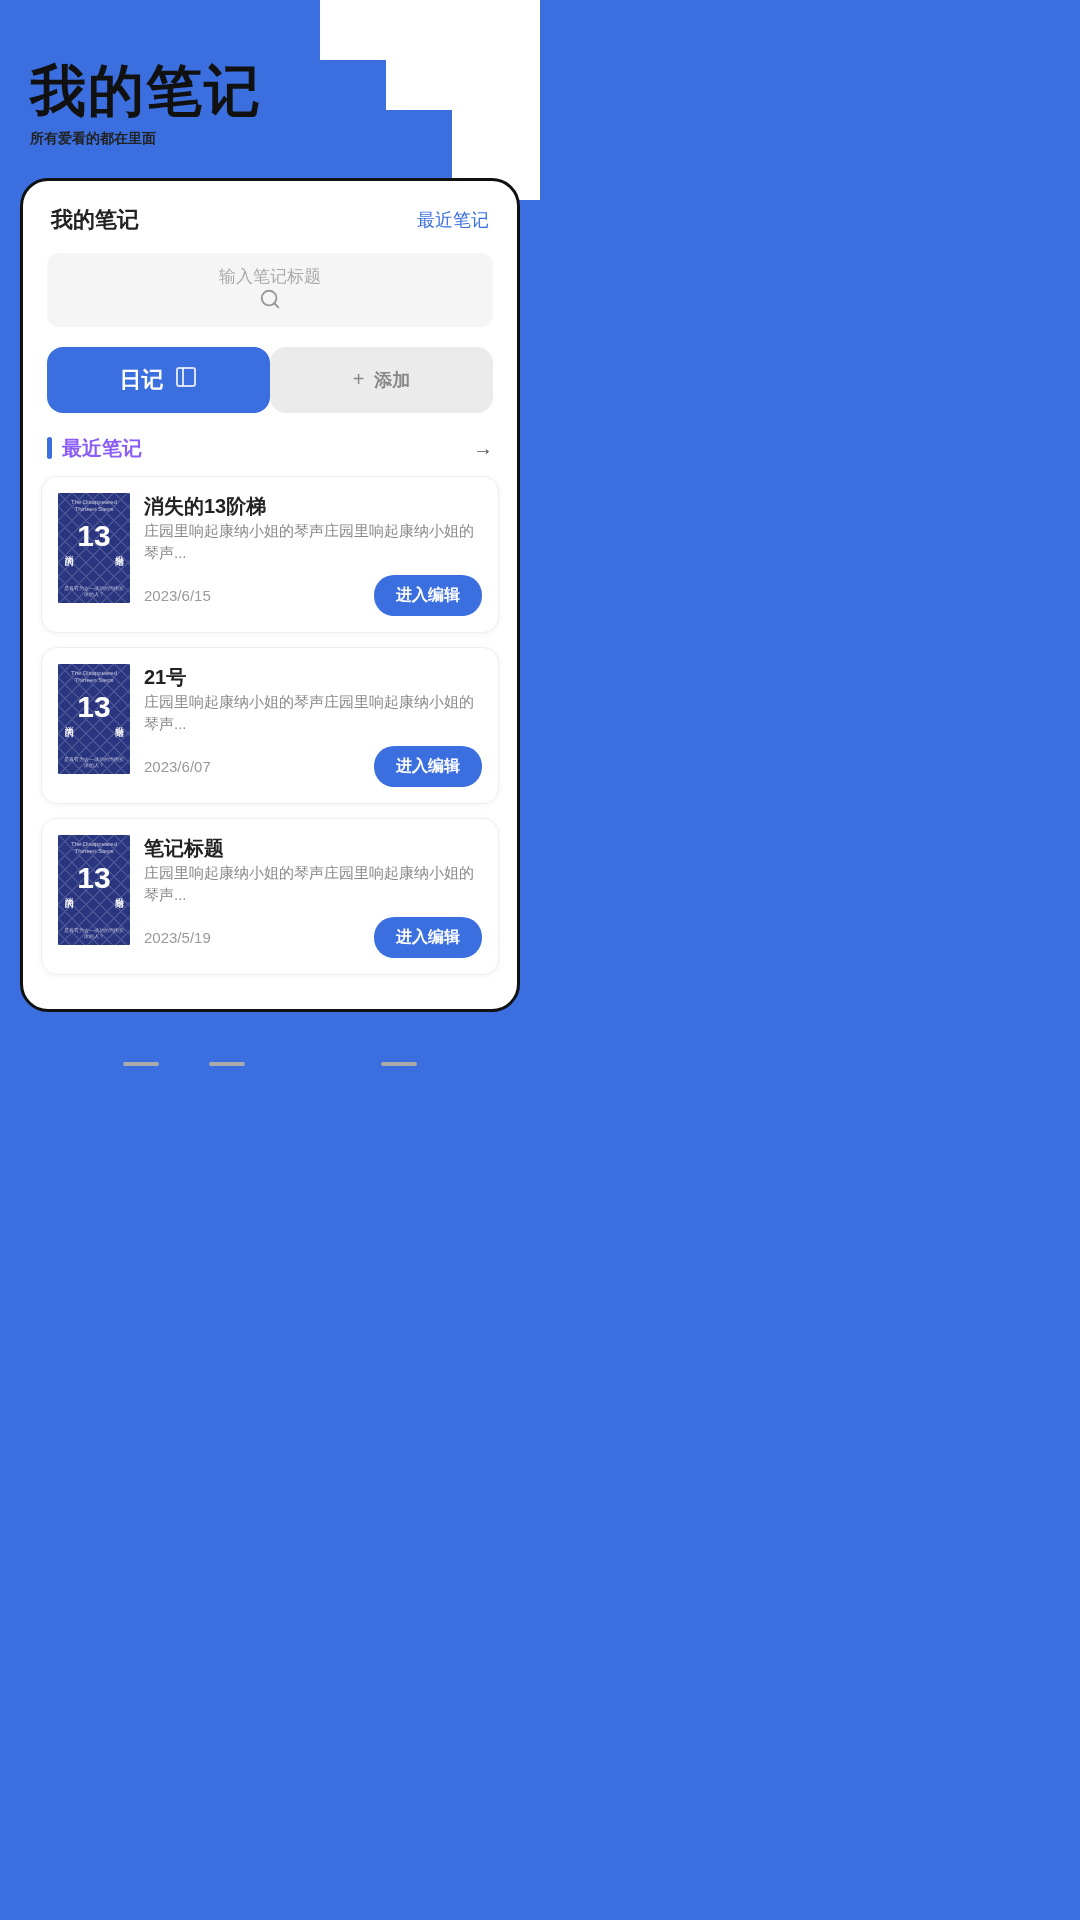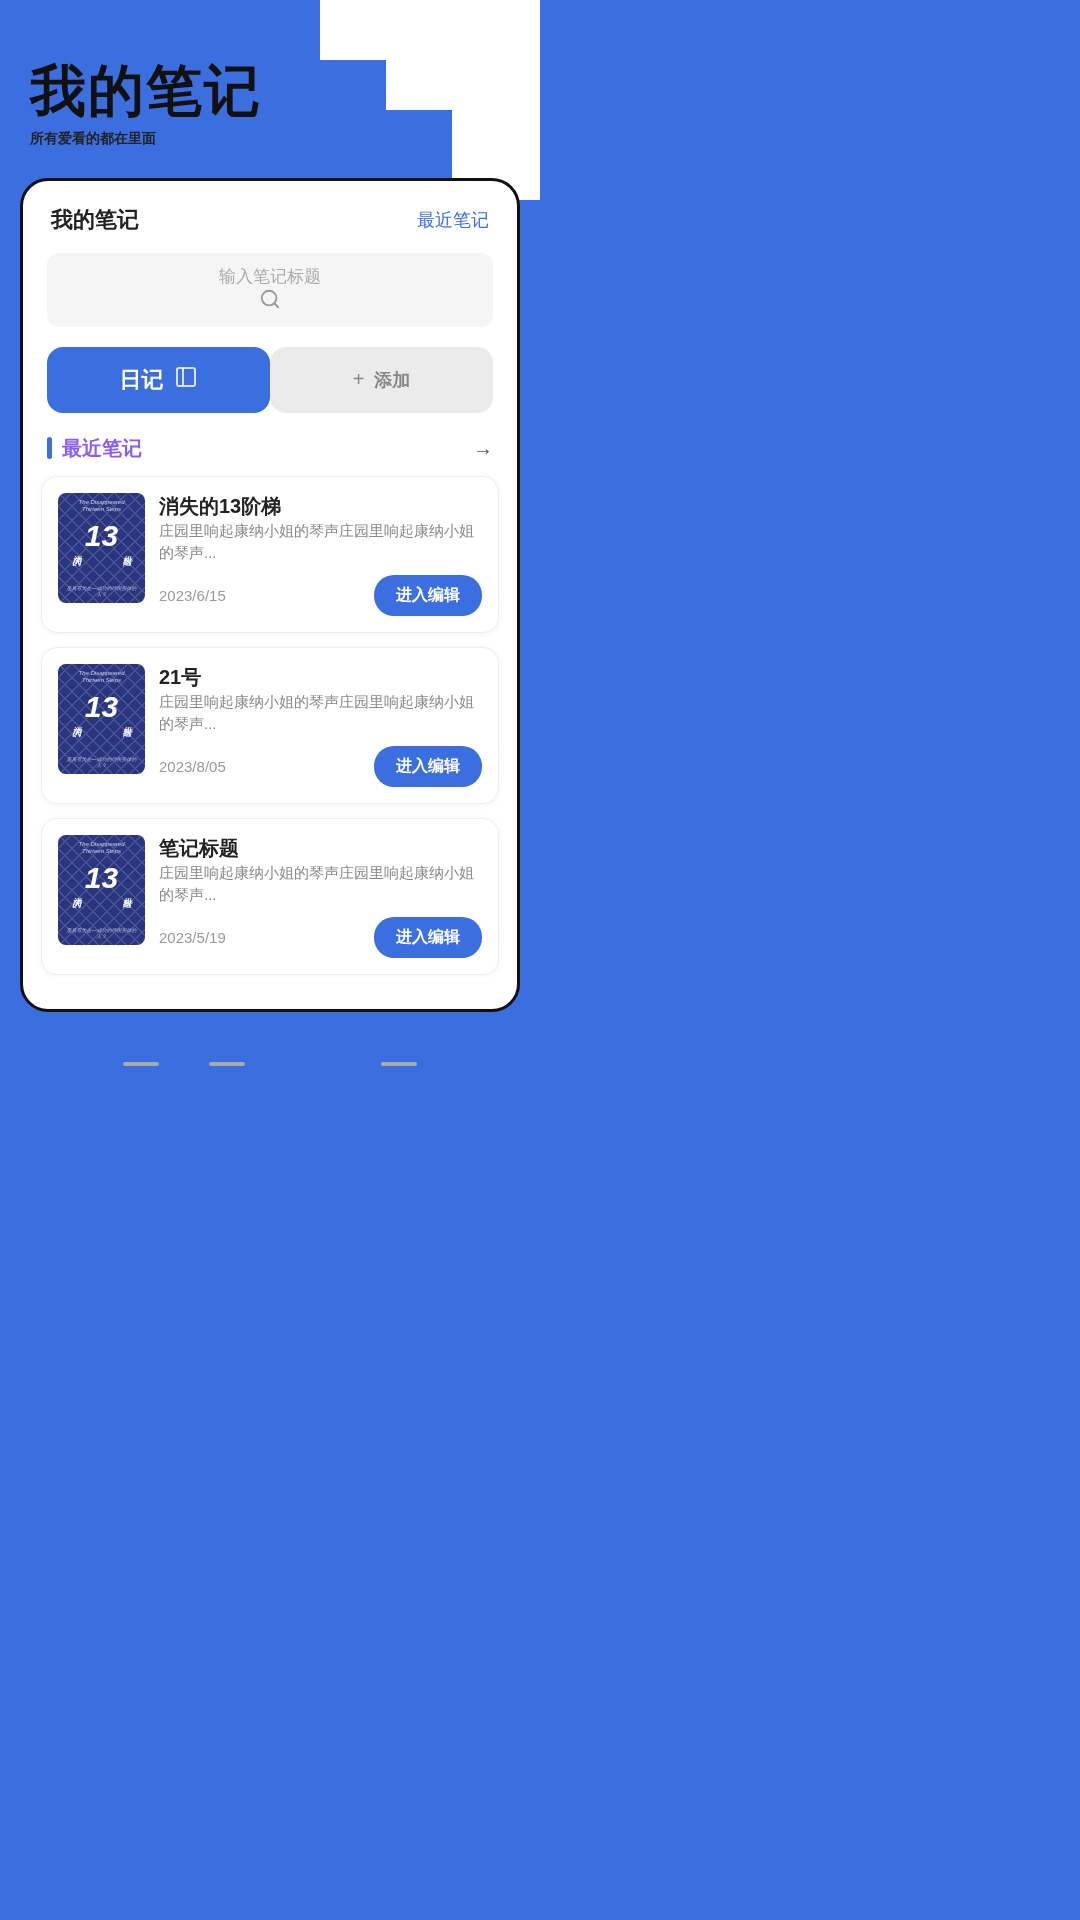--- a/index.html
+++ b/index.html
@@ -184,32 +184,31 @@
       border-radius: 16px;
       border: 1px solid #eee;
       display: flex;
       align-items: flex-start;
       padding: 16px 16px;
       gap: 14px;
       box-shadow: 0 1px 6px rgba(0,0,0,0.05);
     }
 
     .book-cover {
-      width: 87px;
+      width: 72px;
       height: 110px;
-      border-radius: 8px;
+      border-radius: 1px;
       background: #2a3580;
       flex-shrink: 0;
       display: flex;
       flex-direction: column;
       align-items: center;
       justify-content: center;
       position: relative;
       overflow: hidden;
-      font-style: italic;
     }
     .book-cover-en {
       font-size: 6px;
       color: rgba(255,255,255,0.7);
       text-align: center;
       line-height: 1.2;
       position: absolute;
       top: 6px;
       left: 4px;
       right: 4px;
@@ -376,21 +375,21 @@
         <span style="font-size:9px; color:white; writing-mode:vertical-rl; letter-spacing:1px;">消失的</span>
         <span style="font-size:30px; font-weight:900; color:white; line-height:1;">13</span>
         <span style="font-size:9px; color:white; writing-mode:vertical-rl; letter-spacing:1px;">級台階</span>
       </div>
       <div class="book-cover-sub">是真有为去—成功的均衡实体的人？</div>
     </div>
     <div class="note-content">
       <div class="note-book-title">21号</div>
       <div class="note-excerpt">庄园里响起康纳小姐的琴声庄园里响起康纳小姐的琴声...</div>
       <div class="note-footer">
-        <span class="note-date">2023/8/05</span>
+        <span class="note-date">2023/6/07</span>
         <button class="note-edit-btn">进入编辑</button>
       </div>
     </div>
   </div>
 
   <div class="note-item">
     <div class="book-cover">
       <div class="book-cover-pattern"></div>
       <div class="book-cover-en">The Disappeared<br>Thirteen Steps</div>
       <div style="position:absolute; top:28px; left:0; right:0; display:flex; justify-content:center; align-items:flex-end; gap:2px;">

